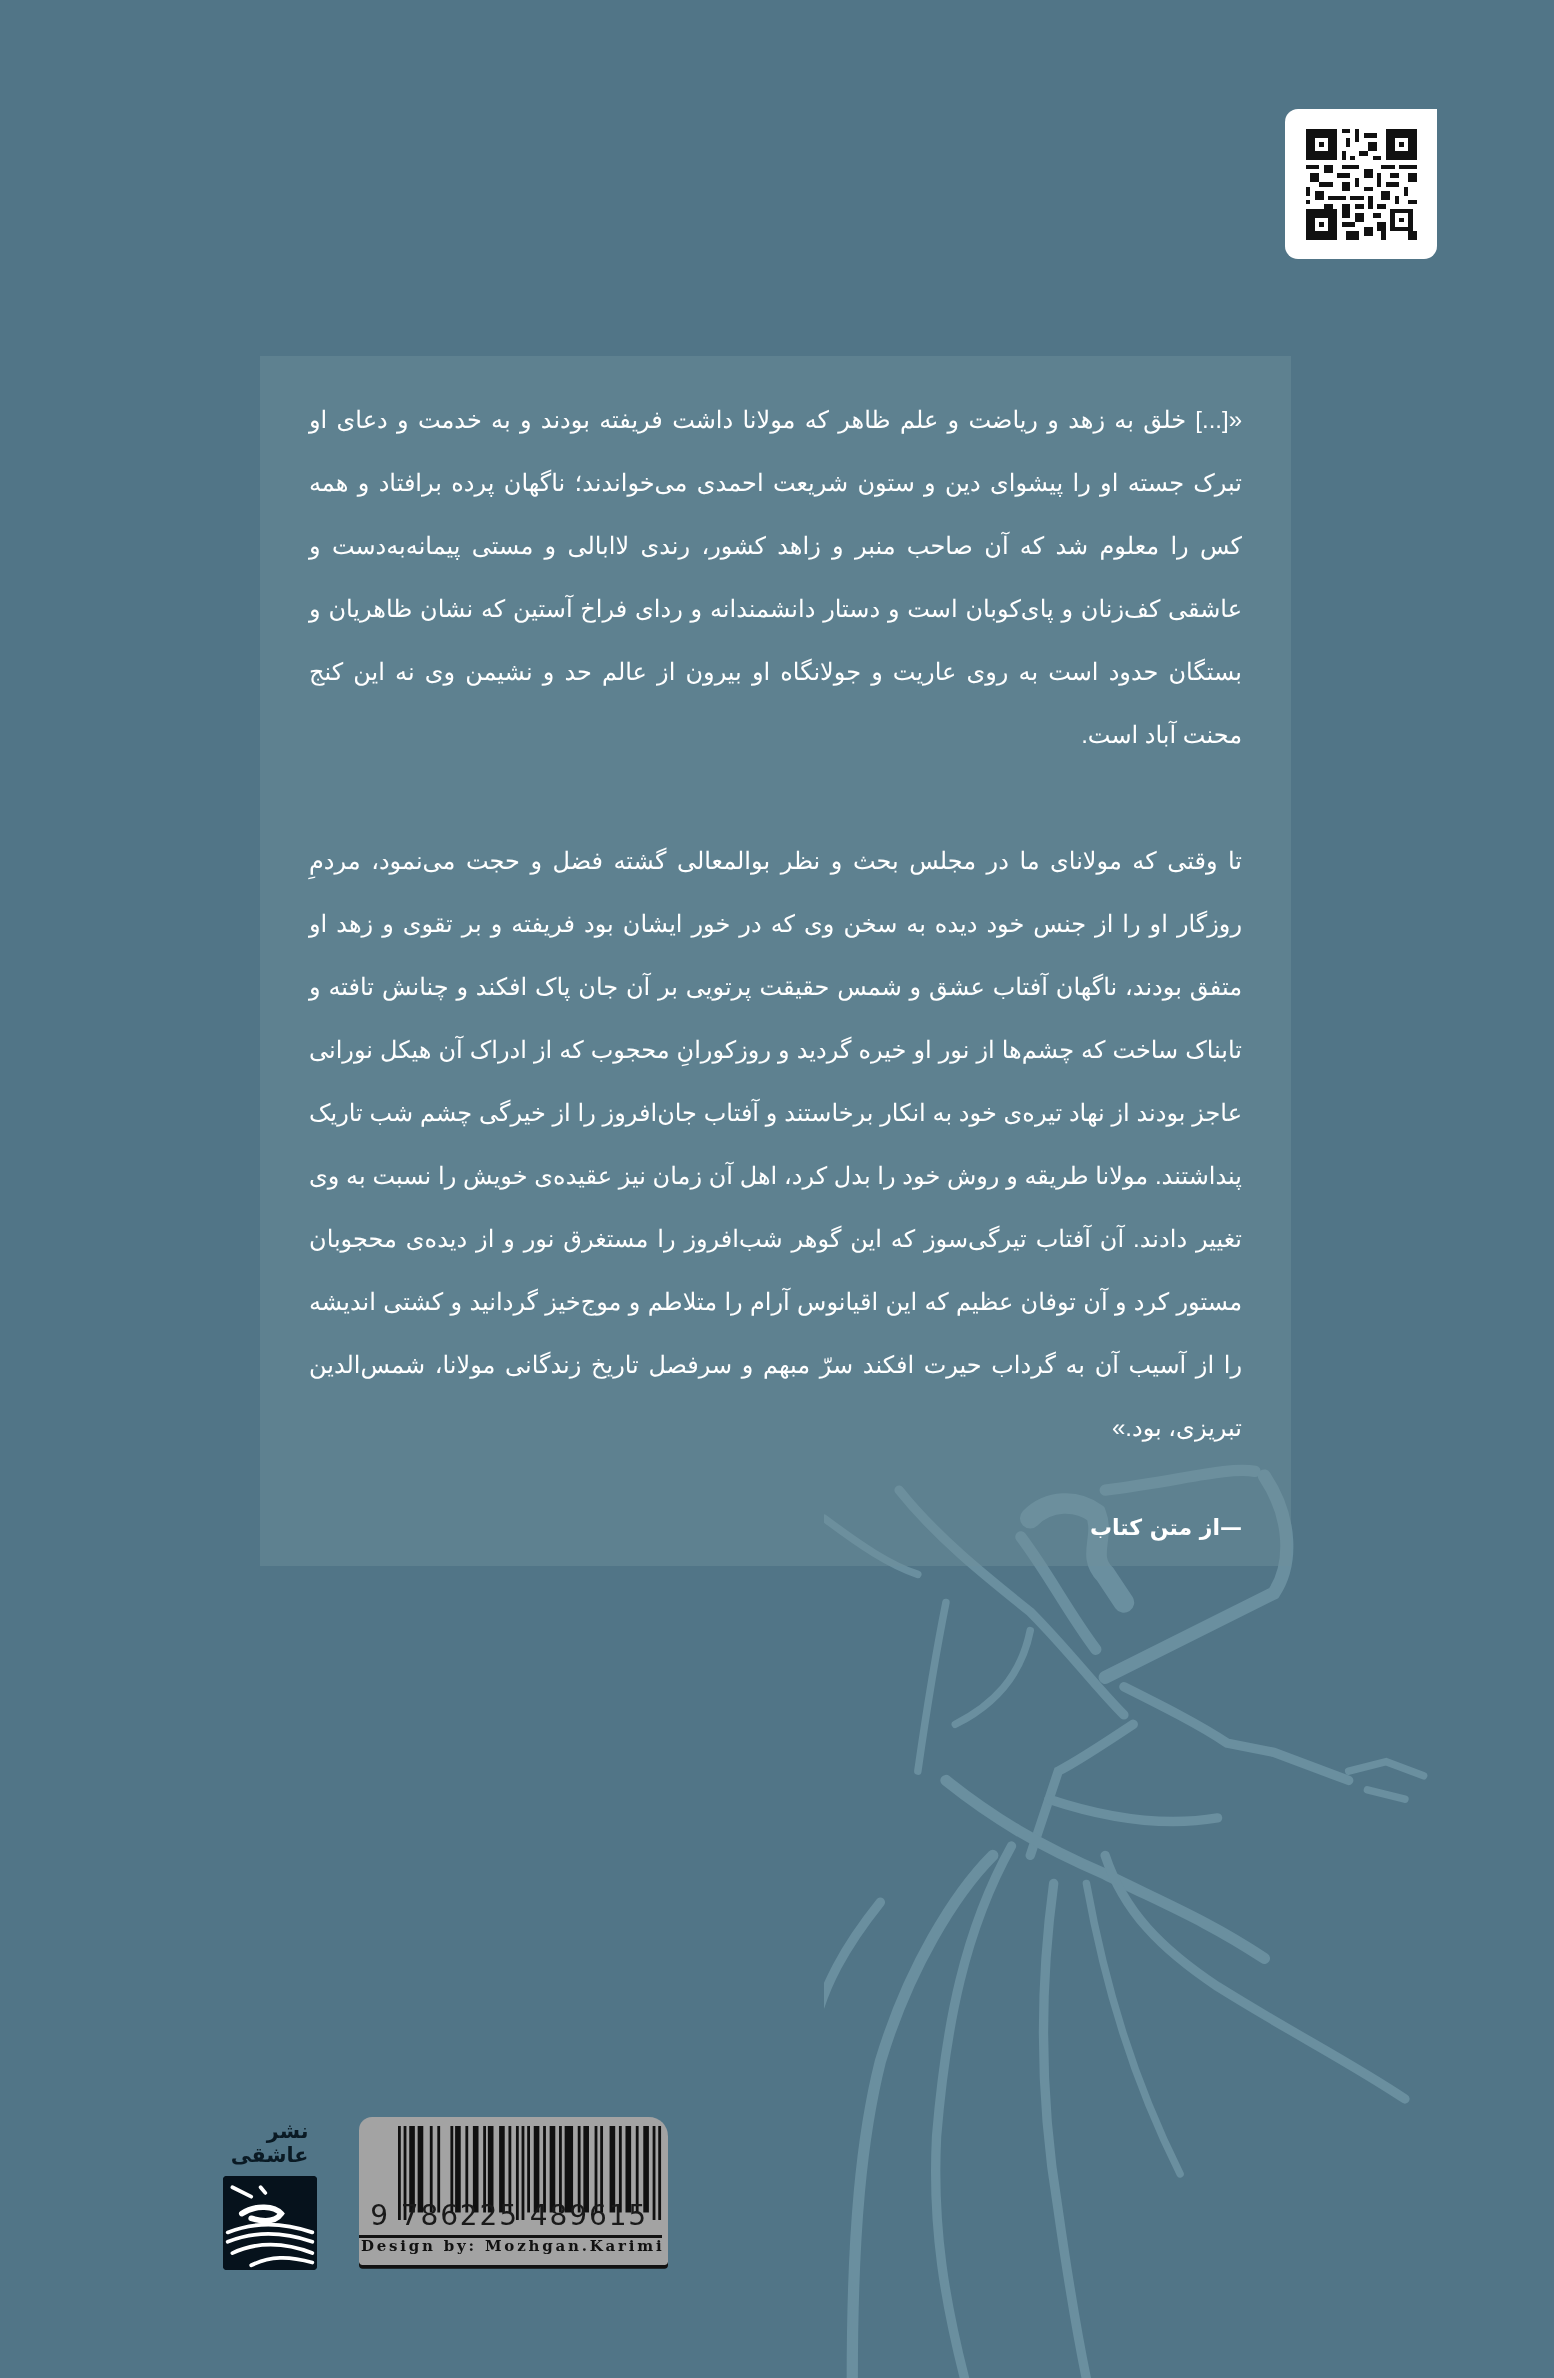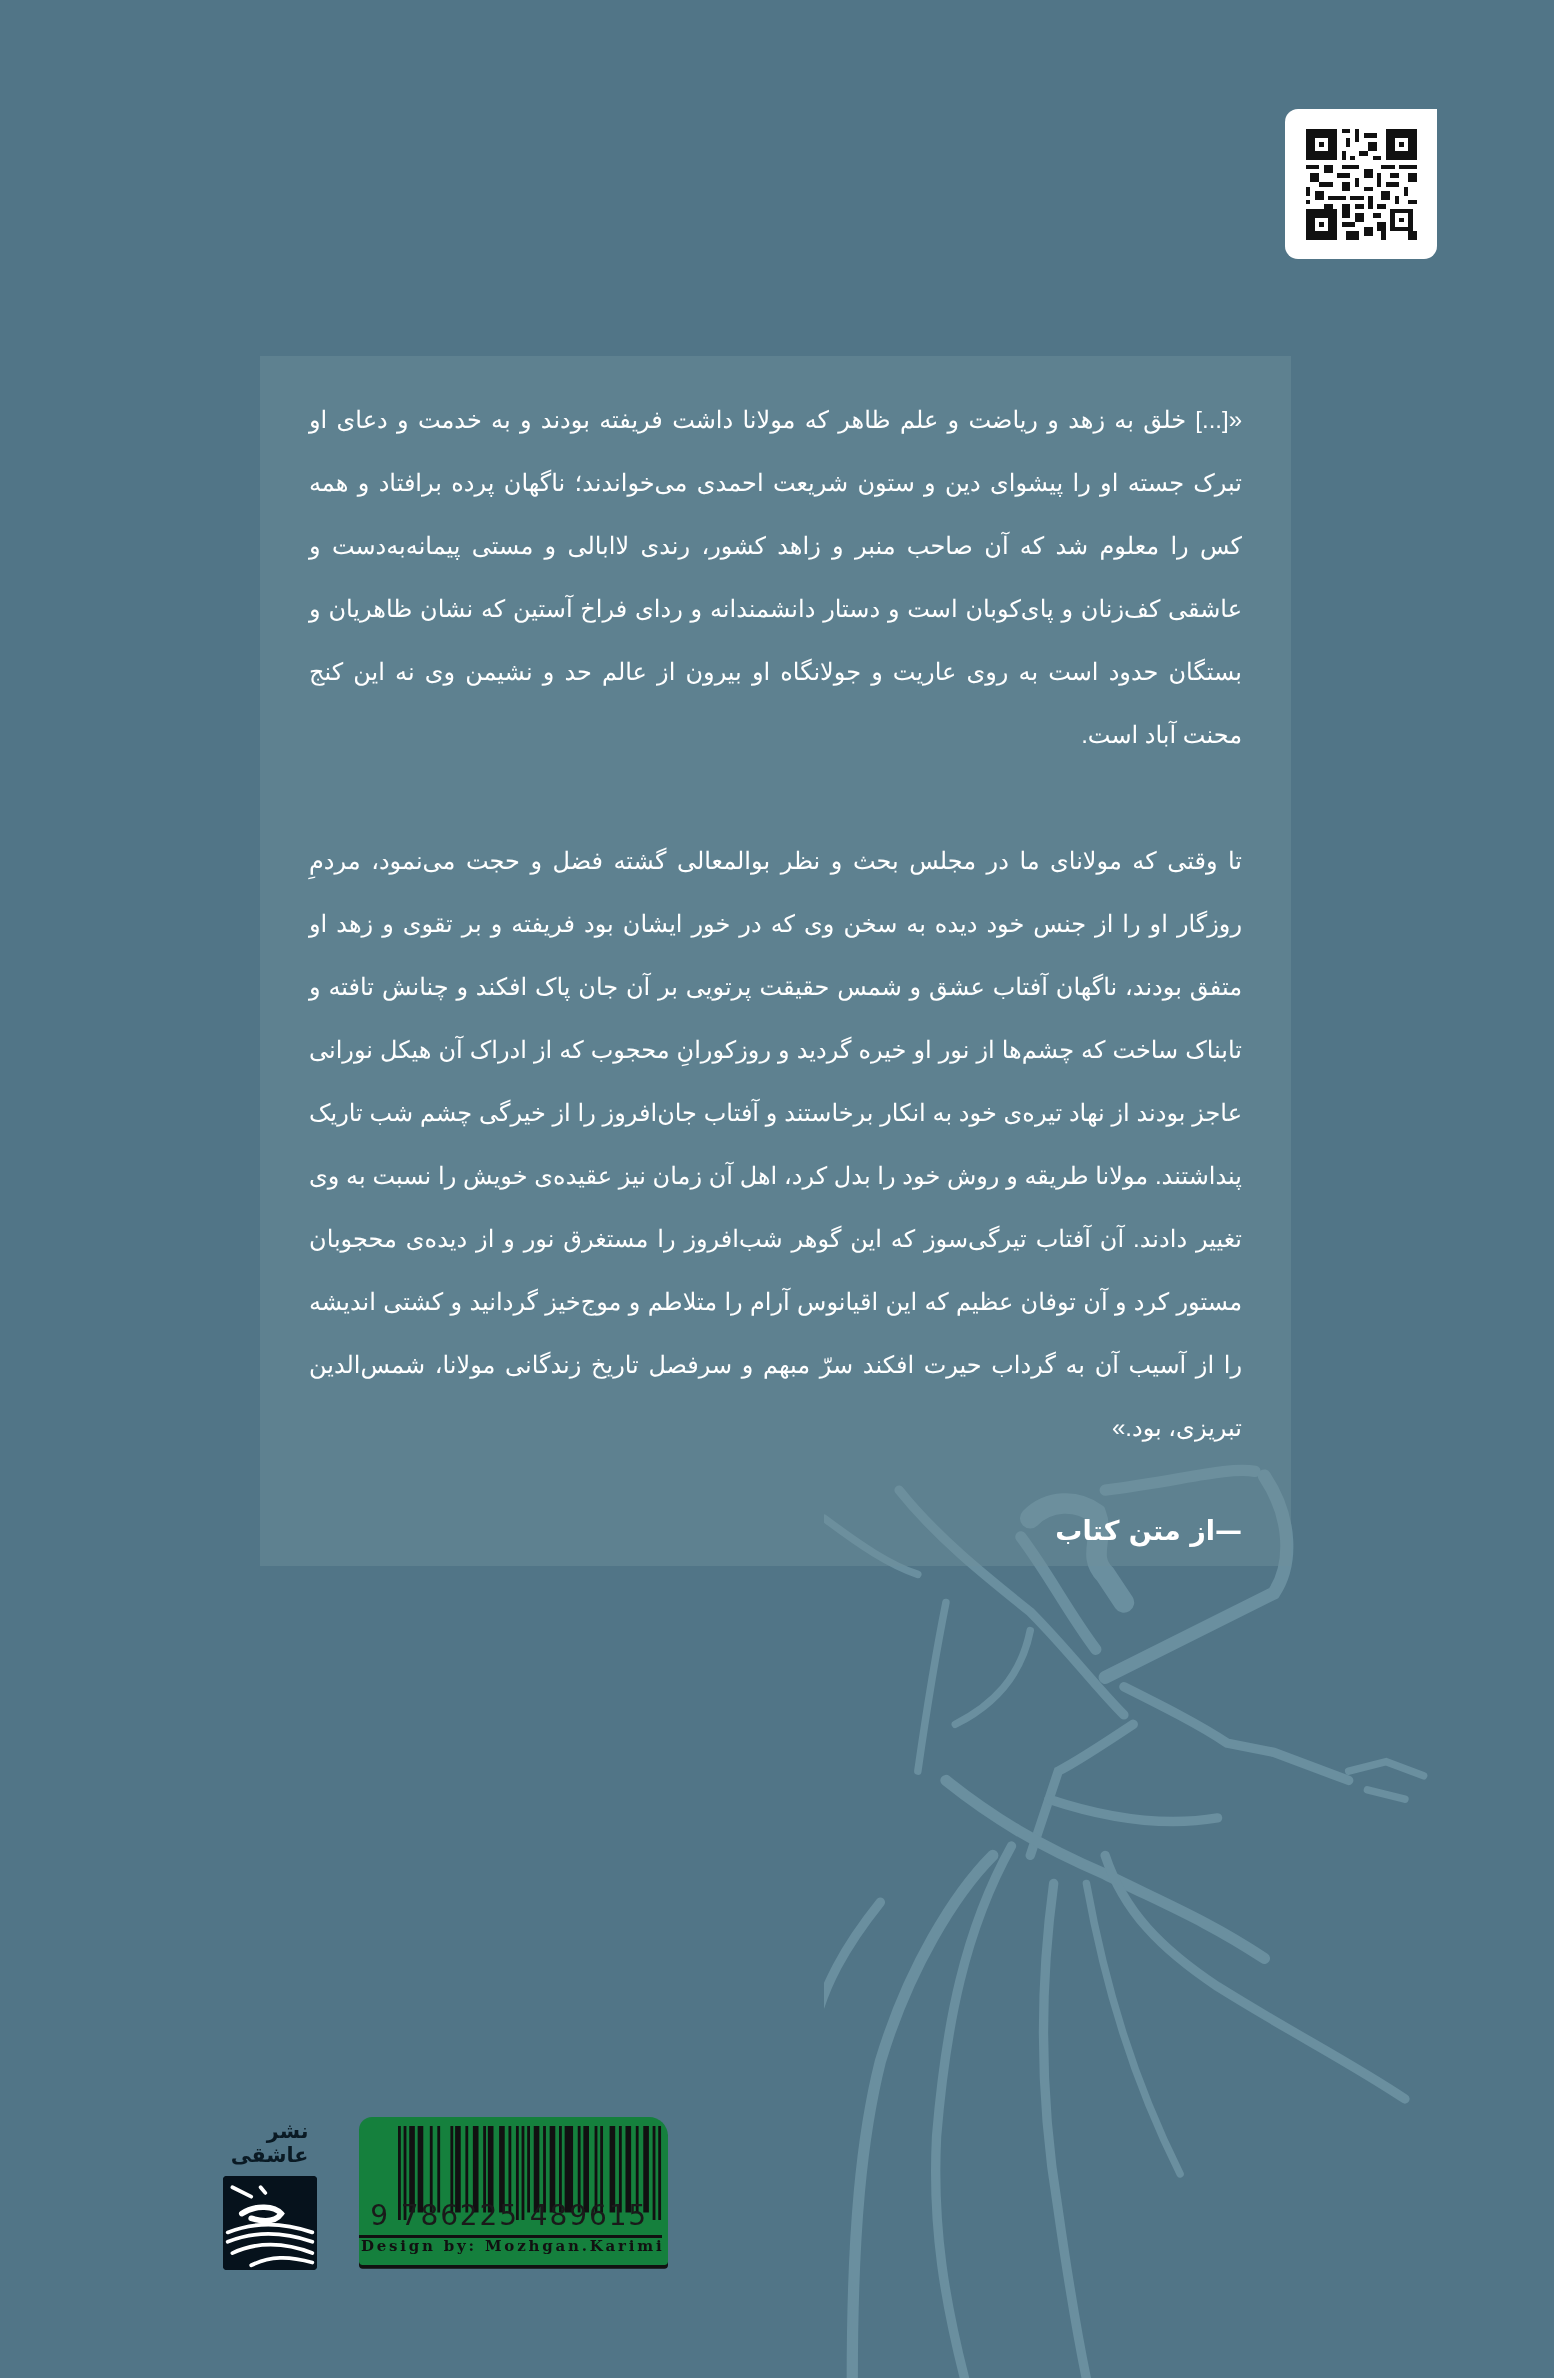--- a/index.html
+++ b/index.html
@@ -29,39 +29,39 @@
     direction: rtl;
     color: #ffffff;
   }
   .para {
     margin: 0; font-size: 24px; line-height: 63px;
     text-align: justify; text-align-last: right;
     font-family: Liberation Sans, sans-serif;
   }
   .para + .para { margin-top: 63px; }
   .source {
-    margin-top: 56px; font-size: 27px; font-weight: bold;
+    margin-top: 56px; font-size: 22px; font-weight: bold;
     font-family: "DejaVu Sans", sans-serif;
   }
   .publisher {
     position: absolute; left: 236px; top: 2119px;
     width: 67px; display: flex; flex-direction: column; align-items: center;
   }
   .publisher-name {
     color: #0a1a24; font-size: 20.6px; font-weight: bold;
     direction: rtl; line-height: 24px; margin-bottom: 9.4px;
   }
   .publisher-logo {
     width: 94px; height: 94px; background: #06121c;
     border-radius: 3.7px;
   }
   .barcode-card {
     position: absolute; left: 359px; top: 2117px;
     width: 309px; height: 148px;
-    background: #15803d; border-radius: 13px 19px 3.7px 3.7px;
+    background: #a3a3a3; border-radius: 13px 19px 3.7px 3.7px;
     box-shadow: 0 3.7px 0 #111;
     overflow: hidden;
   }
   .bars { position: absolute; left: 39px; top: 9.4px; width: 264px; height: 94px; }
   .isbn {
     position: absolute; left: 11.2px; top: 82px; width: 281px;
     font-family: "DejaVu Sans", sans-serif; font-size: 28px; color: #1a1a1a;
     letter-spacing: 1.9px; white-space: pre;
   }
   .rule { position: absolute; left: 0; right: 5.6px; top: 118px; height: 2.8px; background: #111; }

